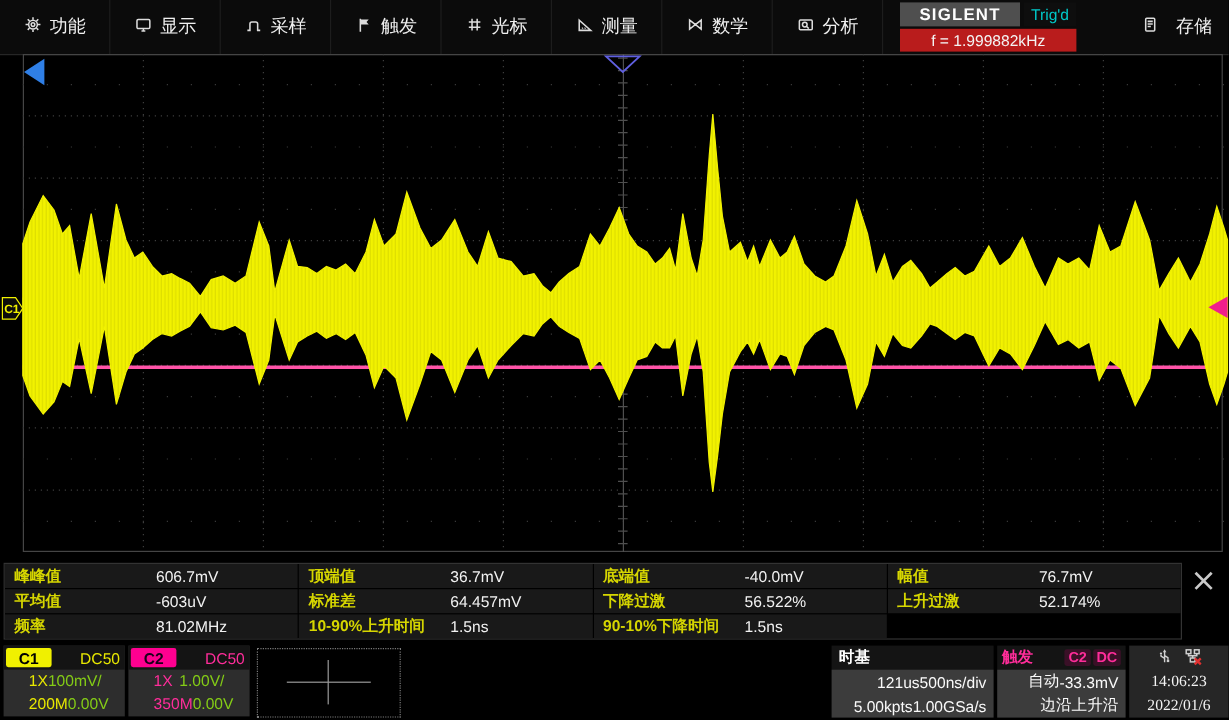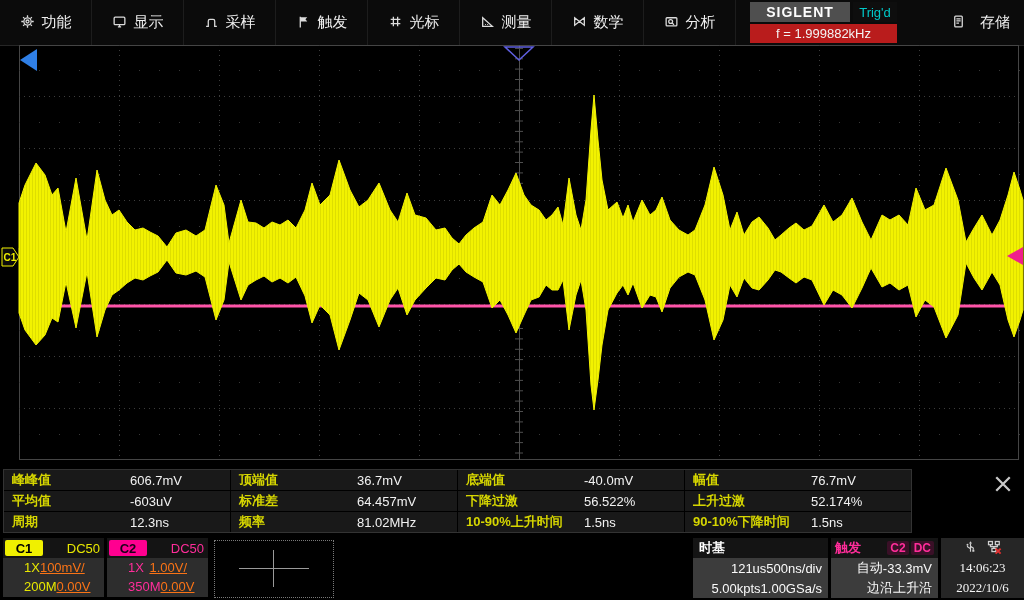--- a/index.html
+++ b/index.html
@@ -16,38 +16,38 @@
               font-weight:bold;font-size:14px;letter-spacing:1px;display:flex;align-items:center;justify-content:center;}
   .trig-status{position:absolute;left:103px;top:2px;width:44px;height:20px;color:#00c8c8;font-size:13px;
                display:flex;align-items:center;justify-content:center;background:#0e0e0e;}
   .freq-counter{position:absolute;left:0;top:24px;width:147px;height:19px;background:#b91c1c;color:#f4f4f4;
                 font-size:13px;display:flex;align-items:center;justify-content:center;}
   .save-block{position:absolute;left:880px;top:0;width:130px;height:45px;display:flex;align-items:center;
               justify-content:flex-end;gap:14px;font-size:15px;color:#f0f0f0;}
   
   #scope-svg{position:absolute;left:0;top:0;width:1024px;height:600px;}
   
-  .measure{position:absolute;left:3px;top:469px;width:909px;height:64px;display:grid;
+  .measure{position:absolute;left:3px;top:469px;width:982px;height:64px;display:grid;
            grid-template-columns:repeat(4,1fr);grid-auto-rows:1fr;gap:1px;background:#000;
            border:1px solid #333;box-sizing:border-box;}
   .mcell{background:#191919;display:flex;align-items:center;font-size:13px;padding-left:8px;overflow:hidden;white-space:nowrap;}
   .mlabel{color:#d6d600;font-weight:bold;width:118px;flex:0 0 auto;}
   .mval{color:#f2f2f2;}
   .mclose{position:absolute;left:990px;top:471px;width:26px;height:26px;display:flex;align-items:center;
           justify-content:center;cursor:pointer;}
   
   .chpanel{position:absolute;top:538px;width:101px;height:59px;background:#2d2d2d;font-size:13px;}
   .chhead{height:20px;background:#141414;display:flex;align-items:center;justify-content:space-between;padding-right:4px;}
   .chbadge{width:38px;height:16px;margin:2px 0 2px 2px;display:flex;align-items:center;justify-content:center;
            font-weight:bold;font-size:13px;border-radius:2px;}
   .c1badge{background:#f0f000;color:#000;}
   .c2badge{background:#ff0090;color:#1a001a;}
   .c1text{color:#e8e800;}
   .c2text{color:#ff2d9a;}
-  .wv{color:#f97316;text-decoration:underline;}
+  .wv{color:#84cc16;}
   .chrow{height:19px;display:flex;align-items:center;justify-content:space-between;padding:0 21px;}
   .addpanel{position:absolute;left:214px;top:540px;width:118px;height:56px;border:1px dotted #7a7a7a;}
   .cross-h{position:absolute;left:24px;top:27px;width:70px;height:1px;background:#9a9a9a;}
   .cross-v{position:absolute;left:58px;top:9px;width:1px;height:37px;background:#9a9a9a;}
   .tbpanel{position:absolute;left:693px;top:538px;width:135px;height:60px;font-size:13px;}
   .trpanel{position:absolute;left:831px;top:538px;width:107px;height:60px;font-size:13px;}
   .tbhead{height:20px;background:#141414;display:flex;align-items:center;padding:0 6px;font-weight:bold;color:#fff;}
   .trhead{height:20px;background:#141414;display:flex;align-items:center;justify-content:space-between;padding:0 4px;}
   .trtitle{color:#ff2d9a;font-weight:bold;}
   .trbadges{display:flex;gap:2px;}
@@ -209,24 +209,20 @@
       </div>
     <div class="mcell">
         <span class="mlabel">下降过激</span>
         <span class="mval">56.522%</span>
       </div>
     <div class="mcell">
         <span class="mlabel">上升过激</span>
         <span class="mval">52.174%</span>
       </div>
     <div class="mcell">
-        <span class="mlabel">周期</span>
-        <span class="mval">12.3ns</span>
-      </div>
-    <div class="mcell">
         <span class="mlabel">频率</span>
         <span class="mval">81.02MHz</span>
       </div>
     <div class="mcell">
         <span class="mlabel">10-90%上升时间</span>
         <span class="mval">1.5ns</span>
       </div>
     <div class="mcell">
         <span class="mlabel">90-10%下降时间</span>
         <span class="mval">1.5ns</span>
@@ -311,15 +307,15 @@
           </svg></span>
       <span><svg width="16" height="16" viewBox="0 0 14 14" fill="none" stroke="#cfcfcf" stroke-width="1.1">
             <rect x="2.2" y="2.2" width="3.4" height="2.8"></rect>
             <rect x="8.2" y="2.2" width="3.4" height="2.8"></rect>
             <path d="M3.9 5v1.6h6V5M6.9 6.6v1.6"></path>
             <rect x="5.2" y="8.2" width="3.4" height="2.8"></rect>
             <path d="M8.4 8.4l4.4 4.4M12.8 8.4l-4.4 4.4" stroke="#e03030" stroke-width="1.7"></path>
           </svg></span>
     </div>
     <div class="sttime">14:06:23</div>
-    <div class="stdate">2022/10/6</div>
+    <div class="stdate">2022/01/6</div>
   </div>
 </div>
 
 </body></html>

